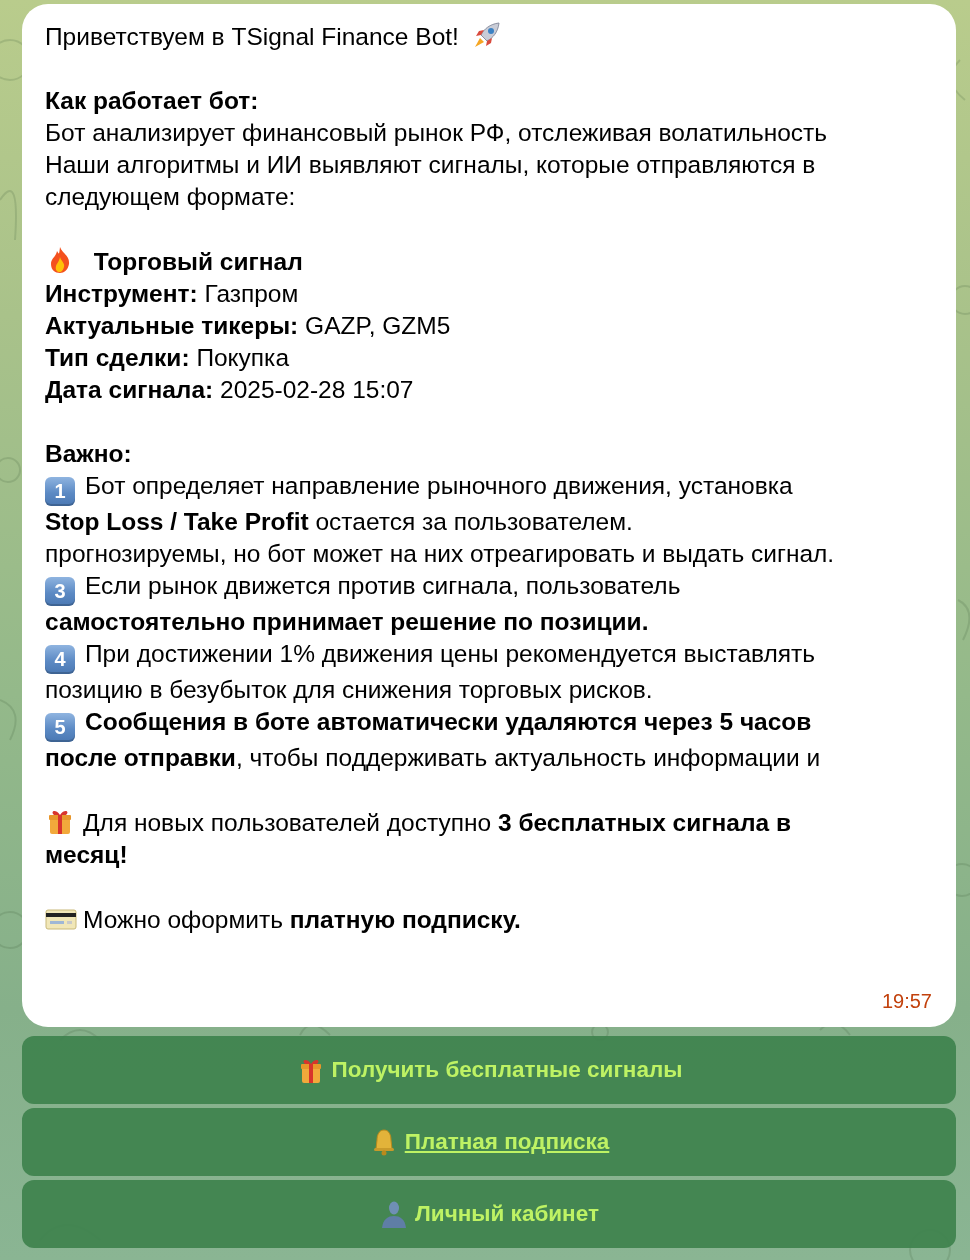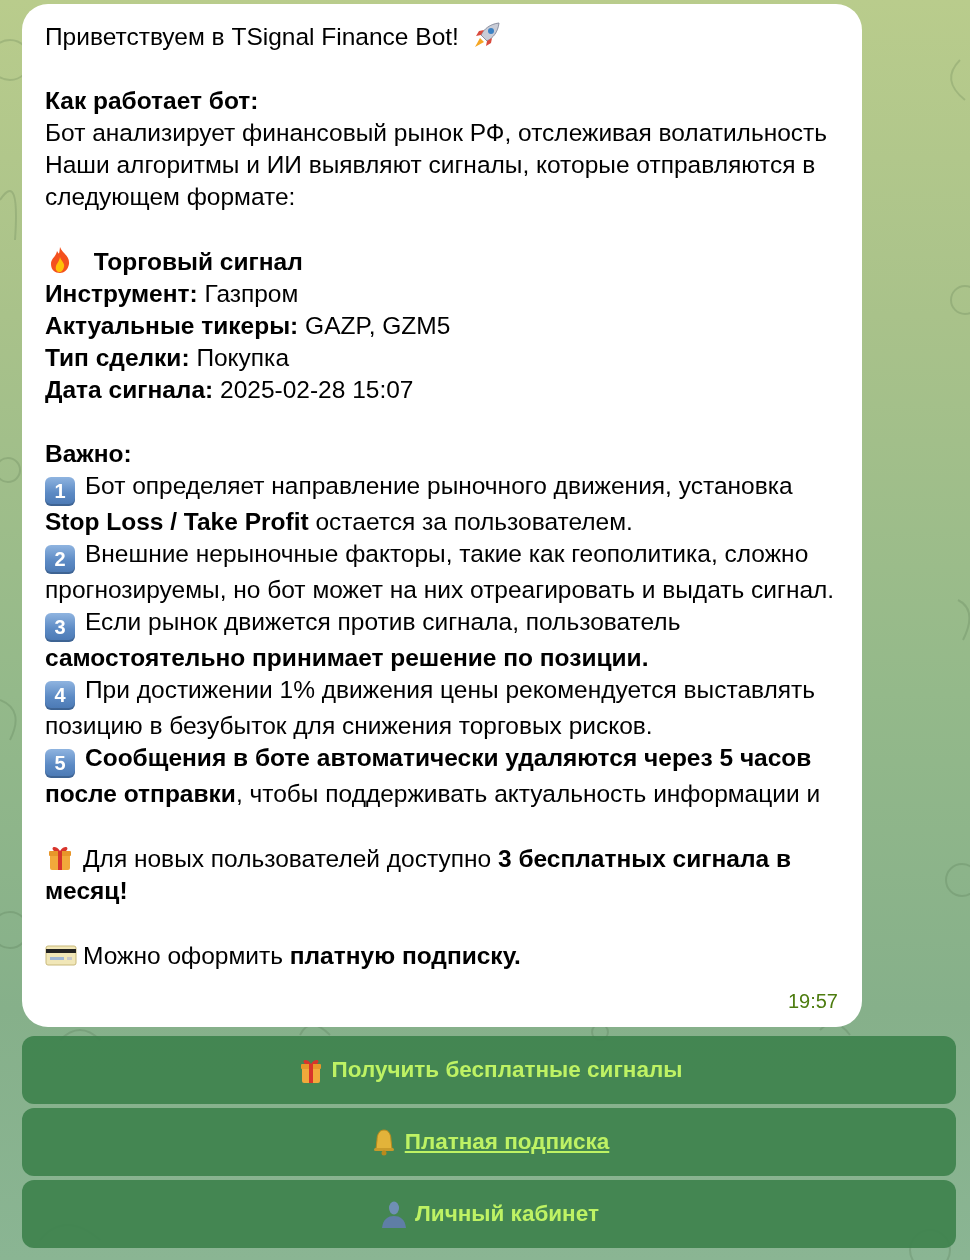--- a/index.html
+++ b/index.html
@@ -8,21 +8,21 @@
     font-family: "Liberation Sans", "DejaVu Sans", sans-serif;
     background: linear-gradient(180deg, #b9cc8c 0%, #a9c28a 25%, #94b98a 55%, #86b08a 80%, #8ab593 100%);
     position: relative;
   }
   .doodles {
     position: absolute; inset: 0; pointer-events: none; opacity: 0.18;
   }
   .bubble {
     position: absolute;
     left: 22px; top: 4px;
-    width: 840px; height: 1023px;
+    width: 934px; height: 1023px;
     background: #ffffff;
     border-radius: 26px 26px 26px 26px;
     padding: 16px 22px 0 23px;
     color: #000;
     font-size: 24.5px;
     line-height: 32px;
   }
   .line { white-space: nowrap; min-height: 32px; }
   .blank { height: 32px; }
   .b { font-weight: 700; }
@@ -32,21 +32,21 @@
   }
   .keycap {
     display: inline-block; width: 30px; height: 29px; vertical-align: -4px;
     margin-right: 10px; border-radius: 6px;
     background: linear-gradient(180deg, #8fb4e0 0%, #5c8ac4 55%, #4a78b3 100%);
     color: #fff; font-weight: 700; font-size: 20px; line-height: 29px;
     text-align: center; box-shadow: inset 0 -2px 0 rgba(0,0,0,0.18);
   }
   .time {
     position: absolute; right: 24px; bottom: 14px;
-    color: #4d7c0f; font-size: 20px; line-height: 24px;
+    color: #c2410c; font-size: 20px; line-height: 24px;
   }
   .kbd {
     position: absolute; left: 22px; width: 934px;
   }
   .kbtn {
     position: absolute; left: 0; width: 934px; height: 68px;
     background: rgba(62, 130, 78, 0.93);
     border-radius: 12px;
     color: #bef264; font-size: 22.5px; font-weight: 700;
     display: flex; align-items: center; justify-content: center;
@@ -126,23 +126,20 @@
 
   <div class="line b">Важно:</div>
 
   <div class="line">
     <span class="keycap">1</span><span>Бот определяет направление рыночного движения, установка</span>
   </div>
   <div class="line">
     <span class="b">Stop Loss / Take Profit</span><span> остается за пользователем.</span>
   </div>
 
-  <div class="line">
-    <span class="keycap">2</span><span>Внешние нерыночные факторы, такие как геополитика, сложно</span>
-  </div>
   <div class="line">прогнозируемы, но бот может на них отреагировать и выдать сигнал.</div>
 
   <div class="line">
     <span class="keycap">3</span><span>Если рынок движется против сигнала, пользователь</span>
   </div>
   <div class="line b">самостоятельно принимает решение по позиции.</div>
 
   <div class="line">
     <span class="keycap">4</span><span>При достижении 1% движения цены рекомендуется выставлять</span>
   </div>

